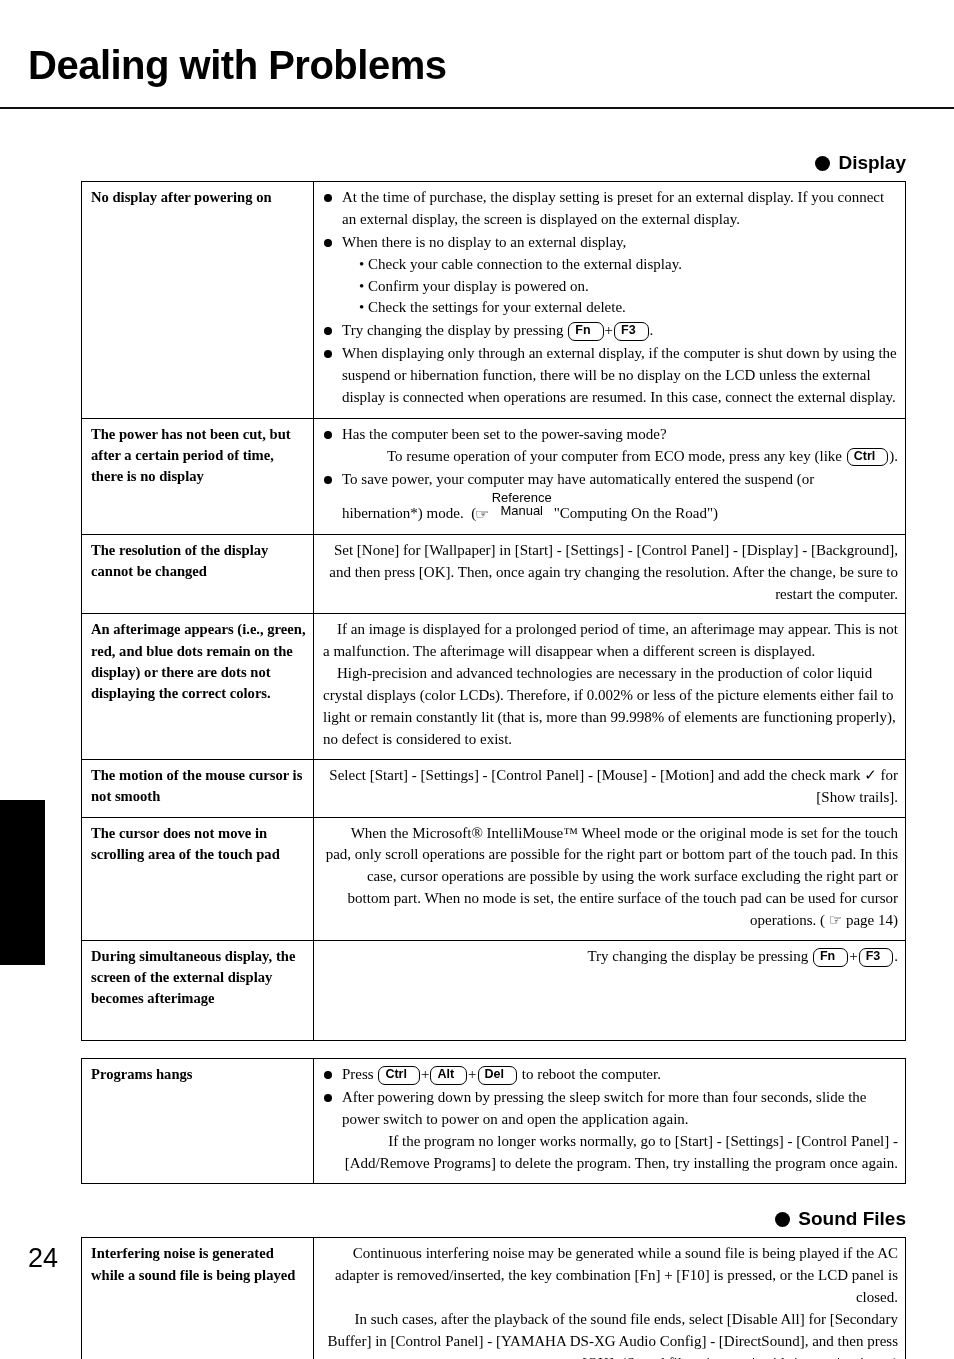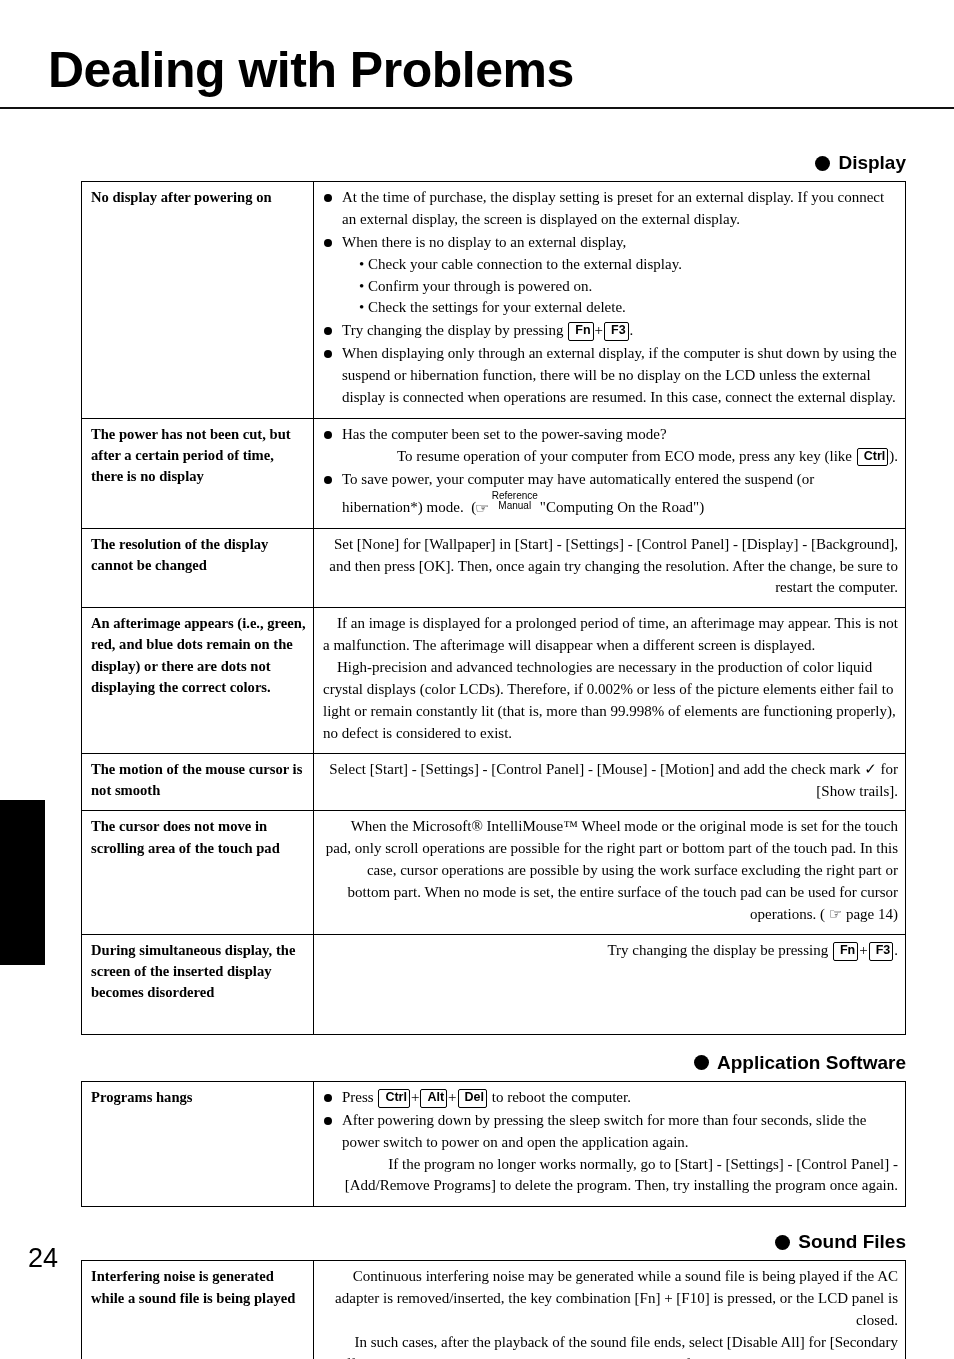--- a/index.html
+++ b/index.html
@@ -12,25 +12,25 @@
     height: 1359px;
     position: relative;
     font-family: "Liberation Serif", serif;
     color: #000000;
     overflow: hidden;
   }
 
   
   .page-title {
     position: absolute;
-    left: 48px;
+    left: 28px;
     top: 44px;
     font-family: "Liberation Sans", sans-serif;
     font-weight: bold;
-    font-size: 50px;
+    font-size: 40px;
     letter-spacing: -0.5px;
     line-height: 1.05;
   }
   .title-rule {
     position: absolute;
     left: 0px;
     top: 107px;
     width: 954px;
     height: 2px;
     background: #111;
@@ -136,22 +136,22 @@
     padding-left: 17px;
     text-indent: 0;
   }
   .plain  { margin: 0; text-align: right; }
   .indent { text-indent: 14px; }
 
   
   .key {
     display: inline-block;
     border: 1.7px solid #000;
-    border-radius: 2px;
-    padding: 0px 2px 1px 6px;
+    border-radius: 7px;
+    padding: 0px 12px 1px 6px;
     font-family: "Liberation Sans", sans-serif;
     font-weight: bold;
     font-size: 12.5px;
     line-height: 1.25;
     margin: 0 1px;
     position: relative;
     top: -1px;
     white-space: nowrap;
   }
 
@@ -160,21 +160,21 @@
     display: inline-block;
     font-size: 14px;
     line-height: 1;
     transform: scaleX(1.15);
     position: relative;
     top: 1px;
   }
   .refman {
     display: inline-block;
     font-family: "Liberation Sans", sans-serif;
-    font-size: 10px;
+    font-size: 13px;
     line-height: 1.02;
     text-align: center;
     vertical-align: 3px;
     margin: 0 2px 0 3px;
     white-space: nowrap;
   }
   .refman span { display: block; }
 
   .foot-note {
     font-family: "Liberation Serif", serif;
@@ -206,21 +206,21 @@
     <tbody>
 
       <tr>
         <td class="sym">No display after powering on</td>
         <td class="sol">
           <ul class="solve">
             <li><span>At the time of purchase, the display setting is preset for an external display.  If you connect an external display, the screen is displayed on the external display.</span></li>
             <li>
               <span>When there is no display to an external display,</span>
               <div class="sub">• Check your cable connection to the external display.</div>
-              <div class="sub">• Confirm your through is powered on.</div>
+              <div class="sub">• Confirm your display is powered on.</div>
               <div class="sub">• Check the settings for your external delete.</div>
             </li>
             <li>Try changing the display by pressing&nbsp;<span class="key">Fn</span>+<span class="key">F3</span>.</li>
             <li><span>When displaying only through an external display, if the computer is shut down by using the suspend or hibernation function, there will be no display on the LCD unless the external display is connected when operations are resumed.  In this case, connect the external display.</span></li>
           </ul>
         </td>
       </tr>
 
       <tr>
         <td class="sym">The power has not been cut, but after a certain period of time, there is no display</td>
@@ -260,35 +260,31 @@
       </tr>
 
       <tr>
         <td class="sym">The cursor does not move in scrolling area of the touch pad</td>
         <td class="sol">
           <div class="plain">When the Microsoft® IntelliMouse™ Wheel mode or the original mode is set for the touch pad, only scroll operations are possible for the right part or bottom part of the touch pad.  In this case, cursor operations are possible by using the work surface excluding the right part or bottom part.  When no mode is set, the entire surface of the touch pad can be used for cursor operations.  ( ☞ page 14)</div>
         </td>
       </tr>
 
       <tr>
-        <td class="sym" style="height:86px">During simultaneous display, the screen of the inserted display becomes disordered</td>
+        <td class="sym" style="height:86px">During simultaneous display, the screen of the external display becomes afterimage</td>
         <td class="sol">
           <div class="plain">Try changing the display be pressing&nbsp;<span class="key">Fn</span>+<span class="key">F3</span>.</div>
         </td>
       </tr>
     </tbody>
   </table>
 
 
   <div class="gap-b"></div>
 
-  <div class="section-head">
-    <span class="dot"></span>
-    <span>Application Software</span>
-  </div>
 
   <table class="trouble">
     <tbody>
       <tr>
         <td class="sym">Programs hangs</td>
         <td class="sol">
           <ul class="solve">
             <li>Press&nbsp;<span class="key">Ctrl</span>+<span class="key">Alt</span>+<span class="key">Del</span>&nbsp;to reboot the computer.</li>
             <li>
               <span>After powering down by pressing the sleep switch for more than four seconds, slide the power switch to power on and open the application again.</span>

